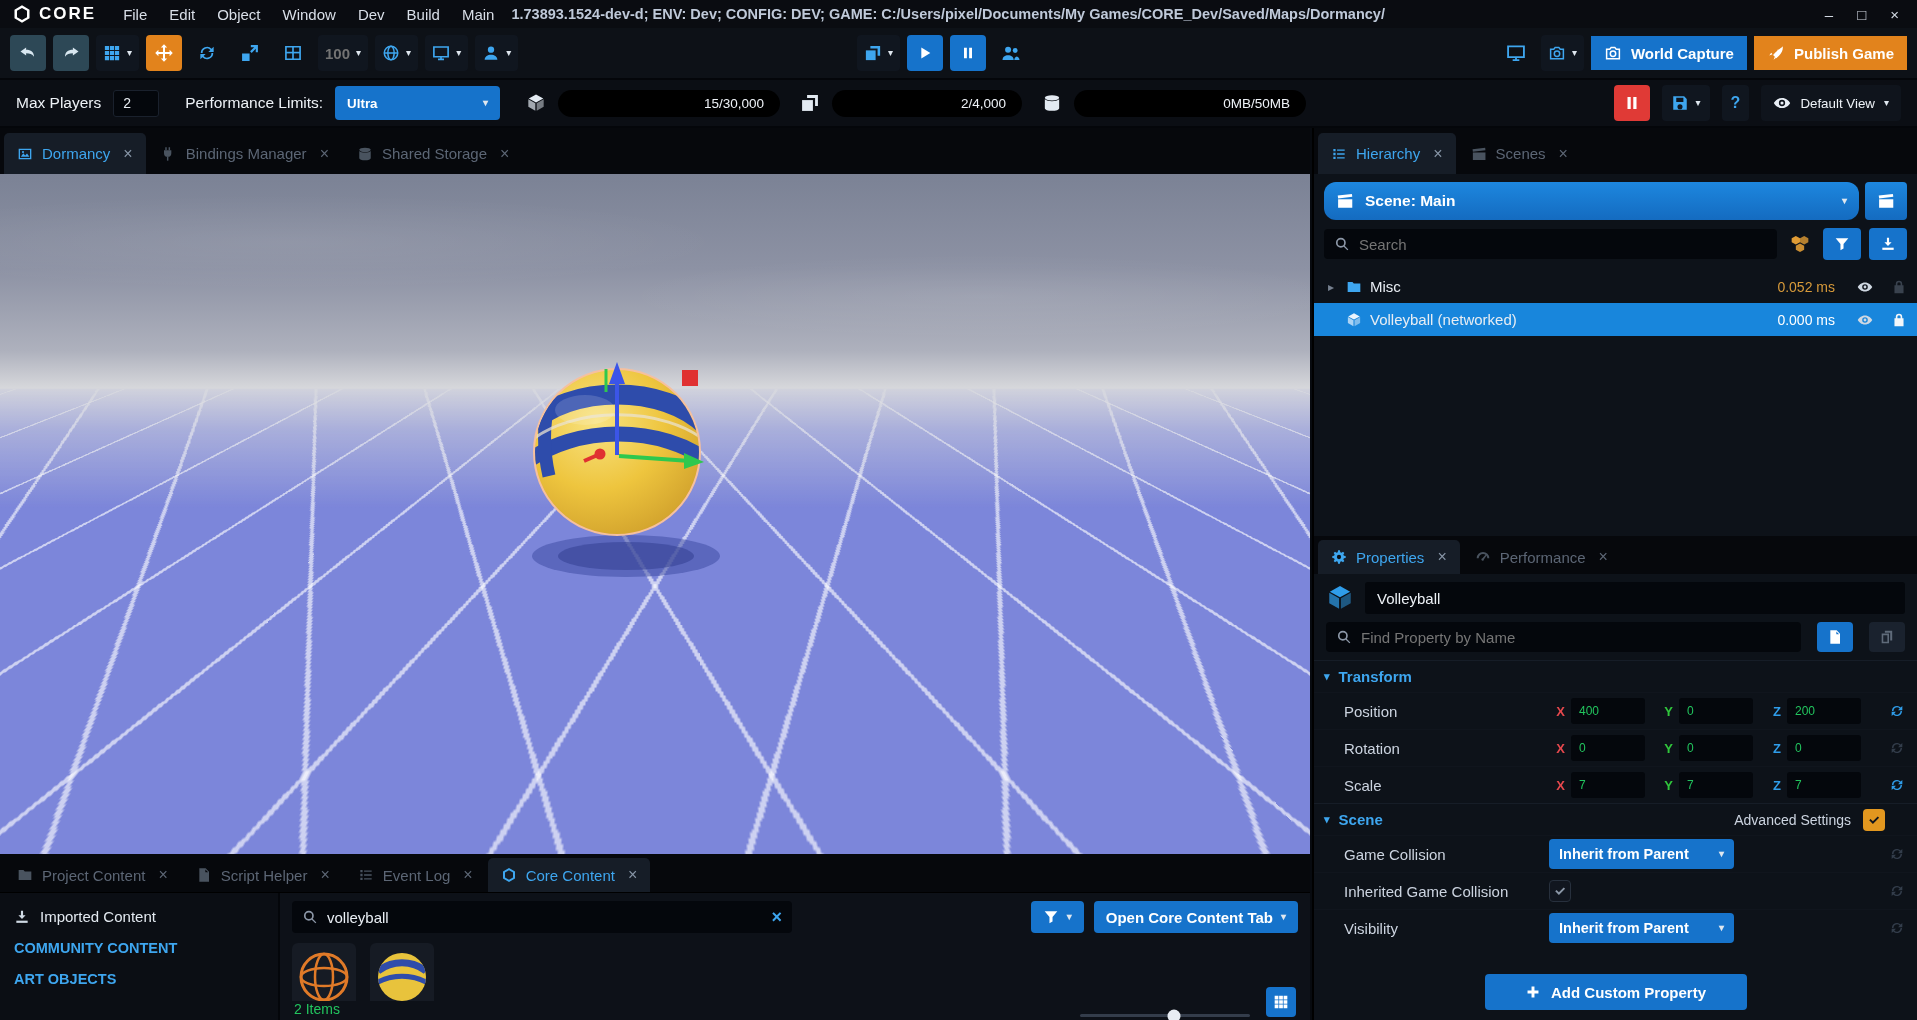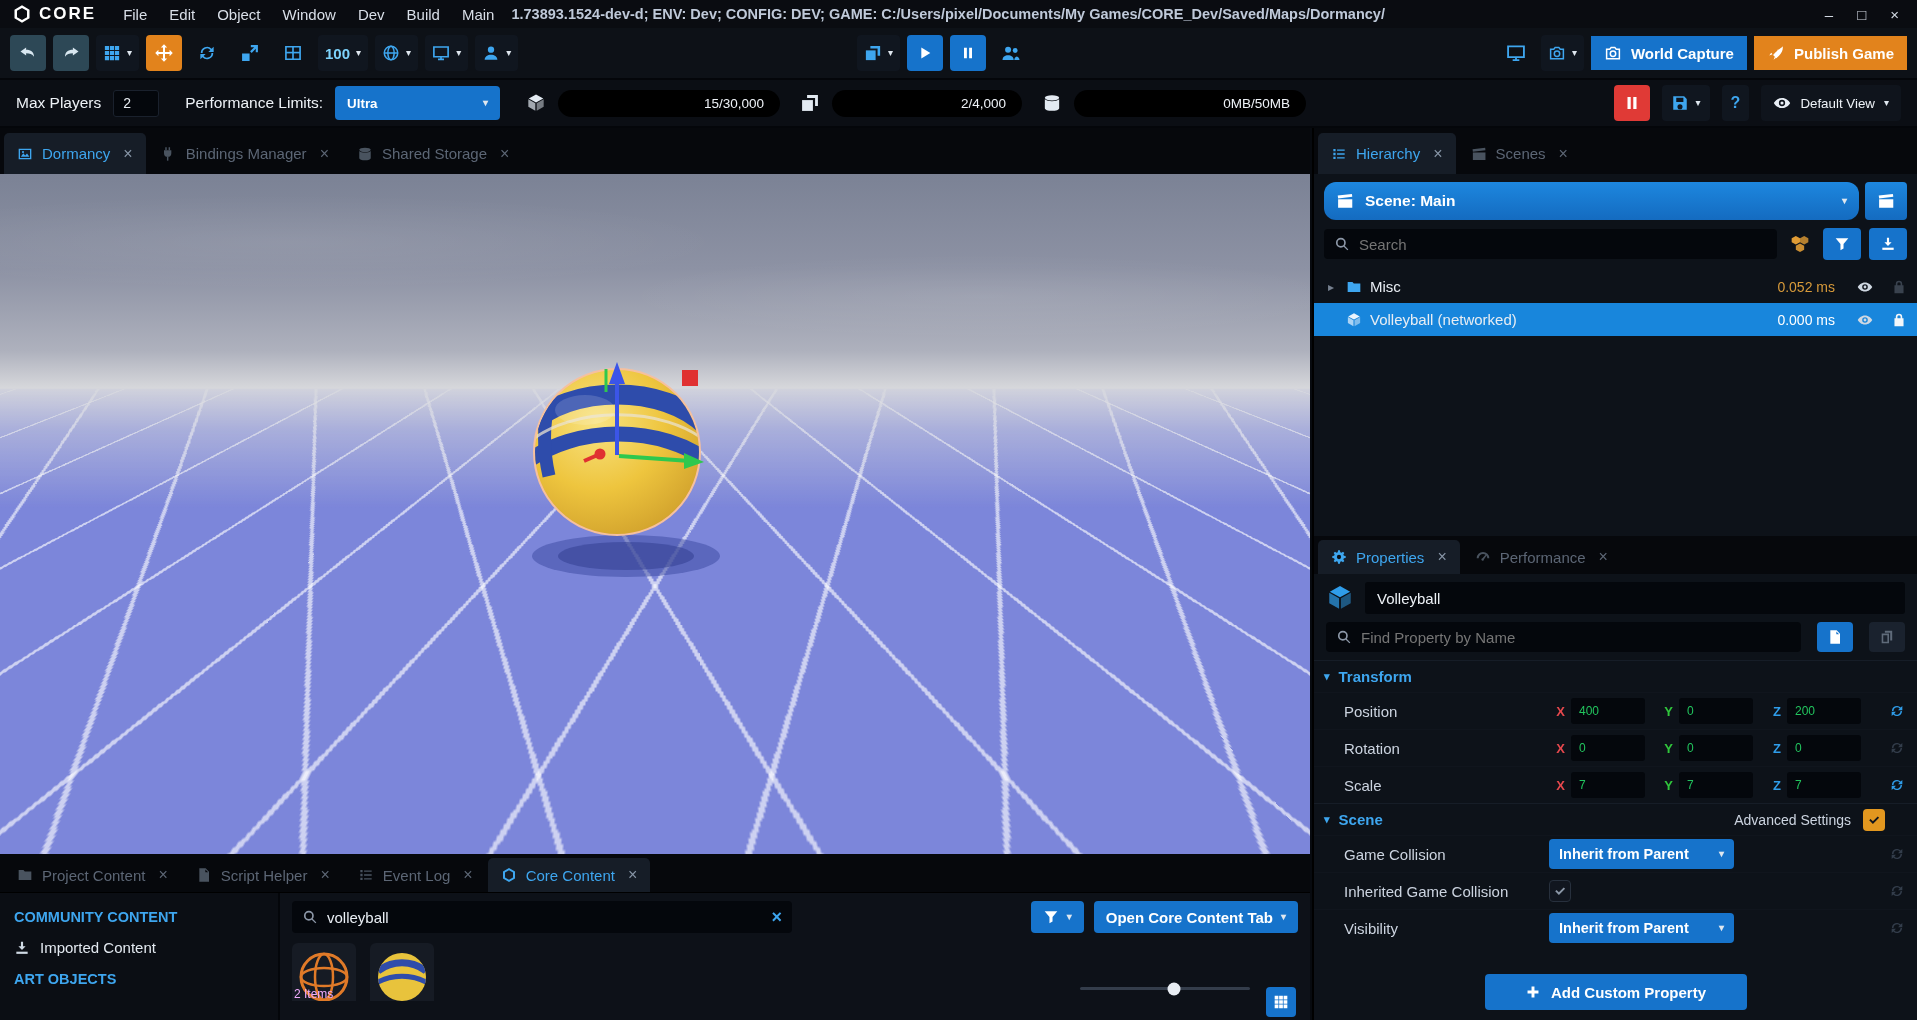--- a/index.html
+++ b/index.html
@@ -15,21 +15,21 @@
 .menu-item{padding:2px 11px;font-size:15px;color:#d9dfe8}
 .win-title{margin-left:6px;font-size:14.5px;font-weight:bold;color:#bfc9d9;white-space:nowrap;overflow:hidden;flex:1}
 .win-controls{display:flex;gap:24px;padding:0 10px;color:#d2d9e2;font-size:15px}
 
 #toolbar{position:absolute;left:0;top:28px;width:100%;height:52px;background:#0d1117;border-bottom:2px solid #04060a;display:flex;align-items:center;gap:7px;padding:0 10px}
 .tbtn{height:36px;min-width:36px;border-radius:4px;display:inline-flex;align-items:center;justify-content:center;gap:6px;padding:0 7px;background:transparent;color:#3ea6ef;font-size:15px}
 .tbtn.dark{background:#10161f}
 .tbtn.teal{background:#2d4856;color:#d8e7f0}
 .tbtn.orange{background:#e2831c;color:#fff}
 .tbtn.blue{background:#1673cb;color:#fff}
-.tbtn .lbl{color:#7dd3fc;font-weight:bold}
+.tbtn .lbl{color:#737373;font-weight:bold}
 .caret{color:#dfe7ef;font-size:10px;line-height:1}
 .push{flex:1}
 .push14{flex:1.4}
 .btn{height:34px;border-radius:0;display:inline-flex;align-items:center;gap:9px;padding:0 13px;font-size:15px;color:#fff}
 .btn.blue{background:#1673cb;font-weight:bold}
 .btn.orange{background:#e2831c;font-weight:bold}
 
 #statsbar{position:absolute;left:0;top:80px;width:100%;height:48px;background:#0b0e14;border-bottom:2px solid #04060a;display:flex;align-items:center;gap:12px;padding:0 16px}
 .slabel{font-size:15.5px;color:#edf1f6;white-space:nowrap}
 .sinput{width:46px;height:27px;background:#04070c;border:1px solid #1a212d;border-radius:3px;color:#e8edf3;font-size:14px;padding:0 9px;outline:0}
@@ -71,21 +71,21 @@
 .side-item.hdr{color:#3ea6ef;font-weight:bold;font-size:14.5px}
 .bp-main{flex:1;position:relative;padding:8px 12px;overflow:hidden}
 .searchbox{height:32px;background:#04070c;border-radius:4px;display:flex;align-items:center;gap:9px;padding:0 10px;color:#8d98a8}
 .searchbox input{flex:1;background:transparent;border:0;outline:0;color:#eaeff5;font-size:15px}
 .clear-x{color:#3ea6ef;font-size:18px;font-weight:bold}
 .bp-toolbar{display:flex;gap:10px;align-items:center}
 .bp-search{width:500px}
 .bluebtn{height:32px;background:#1673cb;border-radius:4px;color:#fff;display:flex;align-items:center;gap:8px;padding:0 12px;font-size:15px;font-weight:bold}
 .thumbs{display:flex;gap:14px;margin-top:10px;height:58px;overflow:hidden}
 .thumb{width:64px;height:64px;border-radius:6px;background:#161b24;display:flex;align-items:flex-start;justify-content:center;overflow:hidden}
-.bp-status{position:absolute;left:14px;right:14px;bottom:3px;display:flex;align-items:flex-start;gap:16px;font-size:12px;color:#f0abfc}
+.bp-status{position:absolute;left:14px;right:14px;bottom:3px;display:flex;align-items:flex-end;gap:16px;font-size:14px;color:#22c55e}
 .slider{width:170px;height:3px;background:#343d4b;border-radius:2px;position:relative;margin-left:auto}
 .knob{position:absolute;left:55%;top:50%;transform:translate(-50%,-50%);width:13px;height:13px;border-radius:50%;background:#e8edf3}
 .gridbtn{width:30px;height:30px;border-radius:4px;background:#1673cb;color:#fff;display:flex;align-items:center;justify-content:center}
 
 #right{position:absolute;left:1312px;top:128px;width:605px;height:892px;background:#0d1219;border-left:2px solid #000;display:flex;flex-direction:column}
 .scene-row{display:flex;gap:6px;padding:8px 10px 6px}
 .scene-btn{flex:1;height:38px;background:linear-gradient(180deg,#1d87df,#146bc0);border-radius:12px;display:flex;align-items:center;gap:11px;padding:0 12px;color:#fff;font-weight:bold;font-size:15.5px}
 .scene-btn .caret{margin-left:auto}
 .scene-sq{width:42px;height:38px;background:linear-gradient(180deg,#1d87df,#146bc0);border-radius:4px;display:flex;align-items:center;justify-content:center;color:#fff}
 .hsearch{display:flex;gap:8px;padding:2px 10px 10px;align-items:center}
@@ -547,29 +547,29 @@
       <svg class="ic s16">
           <use href="#i-hexcore"></use>
         </svg>
       <span>Core Content</span>
       <span class="close">×</span>
     </div>
   </div>
 
   <div id="bottompanel">
     <div class="bp-side">
-      <div class="side-item hdr">
-          <span>COMMUNITY CONTENT</span>
-        </div>
       <div class="side-item">
         <svg class="ic s16">
             <use href="#i-download"></use>
           </svg>
         <span>Imported Content</span>
       </div>
+      <div class="side-item hdr">
+          <span>COMMUNITY CONTENT</span>
+        </div>
       <div class="side-item hdr">
           <span>ART OBJECTS</span>
         </div>
     </div>
     <div class="bp-main">
       <div class="bp-toolbar">
         <div class="searchbox bp-search">
           <svg class="ic s16">
               <use href="#i-search"></use>
             </svg>

